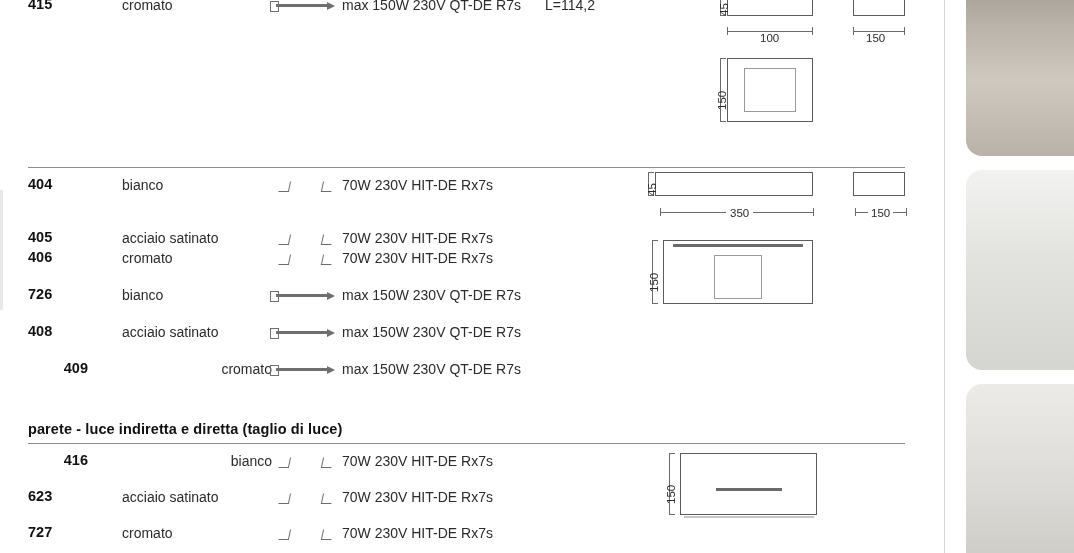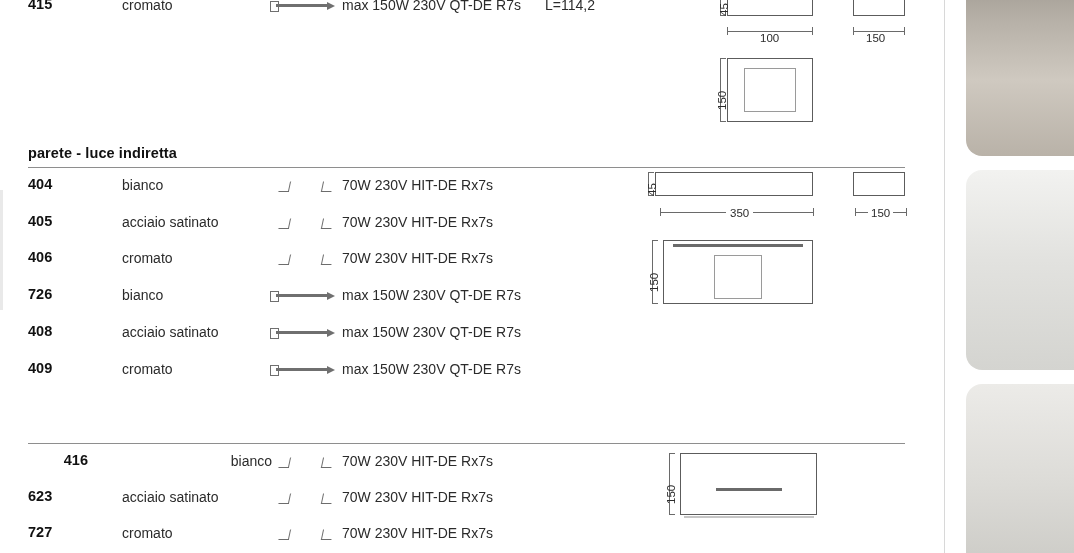--- a/index.html
+++ b/index.html
@@ -249,34 +249,33 @@
       <span class="finish">cromato</span>
       <span class="sym sym-rod">
         <span class="capl"></span>
           <span class="bar"></span>
           <span class="capr"></span>
       </span>
       <span class="lamp">max 150W 230V QT-DE R7s</span>
       <span class="extra">L=114,2</span>
     </div>
 
-    <div class="section-title" style="top:145px;">parete - luce indiretta</div>
     <div class="rule" style="top:167px;"></div>
 
     <div class="row" style="top:176px;">
       <span class="code">404</span>
       <span class="finish">bianco</span>
       <span class="sym sym-pin">
           <span class="pin-l"></span>
           <span class="pin-r"></span>
         </span>
       <span class="lamp">70W 230V HIT-DE Rx7s</span>
     </div>
 
-    <div class="row" style="top:213px;">
+    <div class="row" style="top:229px;">
       <span class="code">405</span>
       <span class="finish">acciaio satinato</span>
       <span class="sym sym-pin">
           <span class="pin-l"></span>
           <span class="pin-r"></span>
         </span>
       <span class="lamp">70W 230V HIT-DE Rx7s</span>
     </div>
 
     <div class="row" style="top:249px;">
@@ -304,31 +303,32 @@
       <span class="code">408</span>
       <span class="finish">acciaio satinato</span>
       <span class="sym sym-rod">
           <span class="capl"></span>
           <span class="bar"></span>
           <span class="capr"></span>
         </span>
       <span class="lamp">max 150W 230V QT-DE R7s</span>
     </div>
 
-    <div class="row" style="top:360px;">
+    <div class="row" style="top:360px;text-align:right;">
       <span class="code">409</span>
       <span class="finish">cromato</span>
       <span class="sym sym-rod">
           <span class="capl"></span>
           <span class="bar"></span>
           <span class="capr"></span>
         </span>
       <span class="lamp">max 150W 230V QT-DE R7s</span>
     </div>
 
+    <div class="section-title" style="top:421px;">parete - luce indiretta e diretta (taglio di luce)</div>
     <div class="rule" style="top:443px;"></div>
 
     <div class="row" style="top:452px;text-align:right;">
       <span class="code">416</span>
       <span class="finish">bianco</span>
       <span class="sym sym-pin">
           <span class="pin-l"></span>
           <span class="pin-r"></span>
         </span>
       <span class="lamp">70W 230V HIT-DE Rx7s</span>

